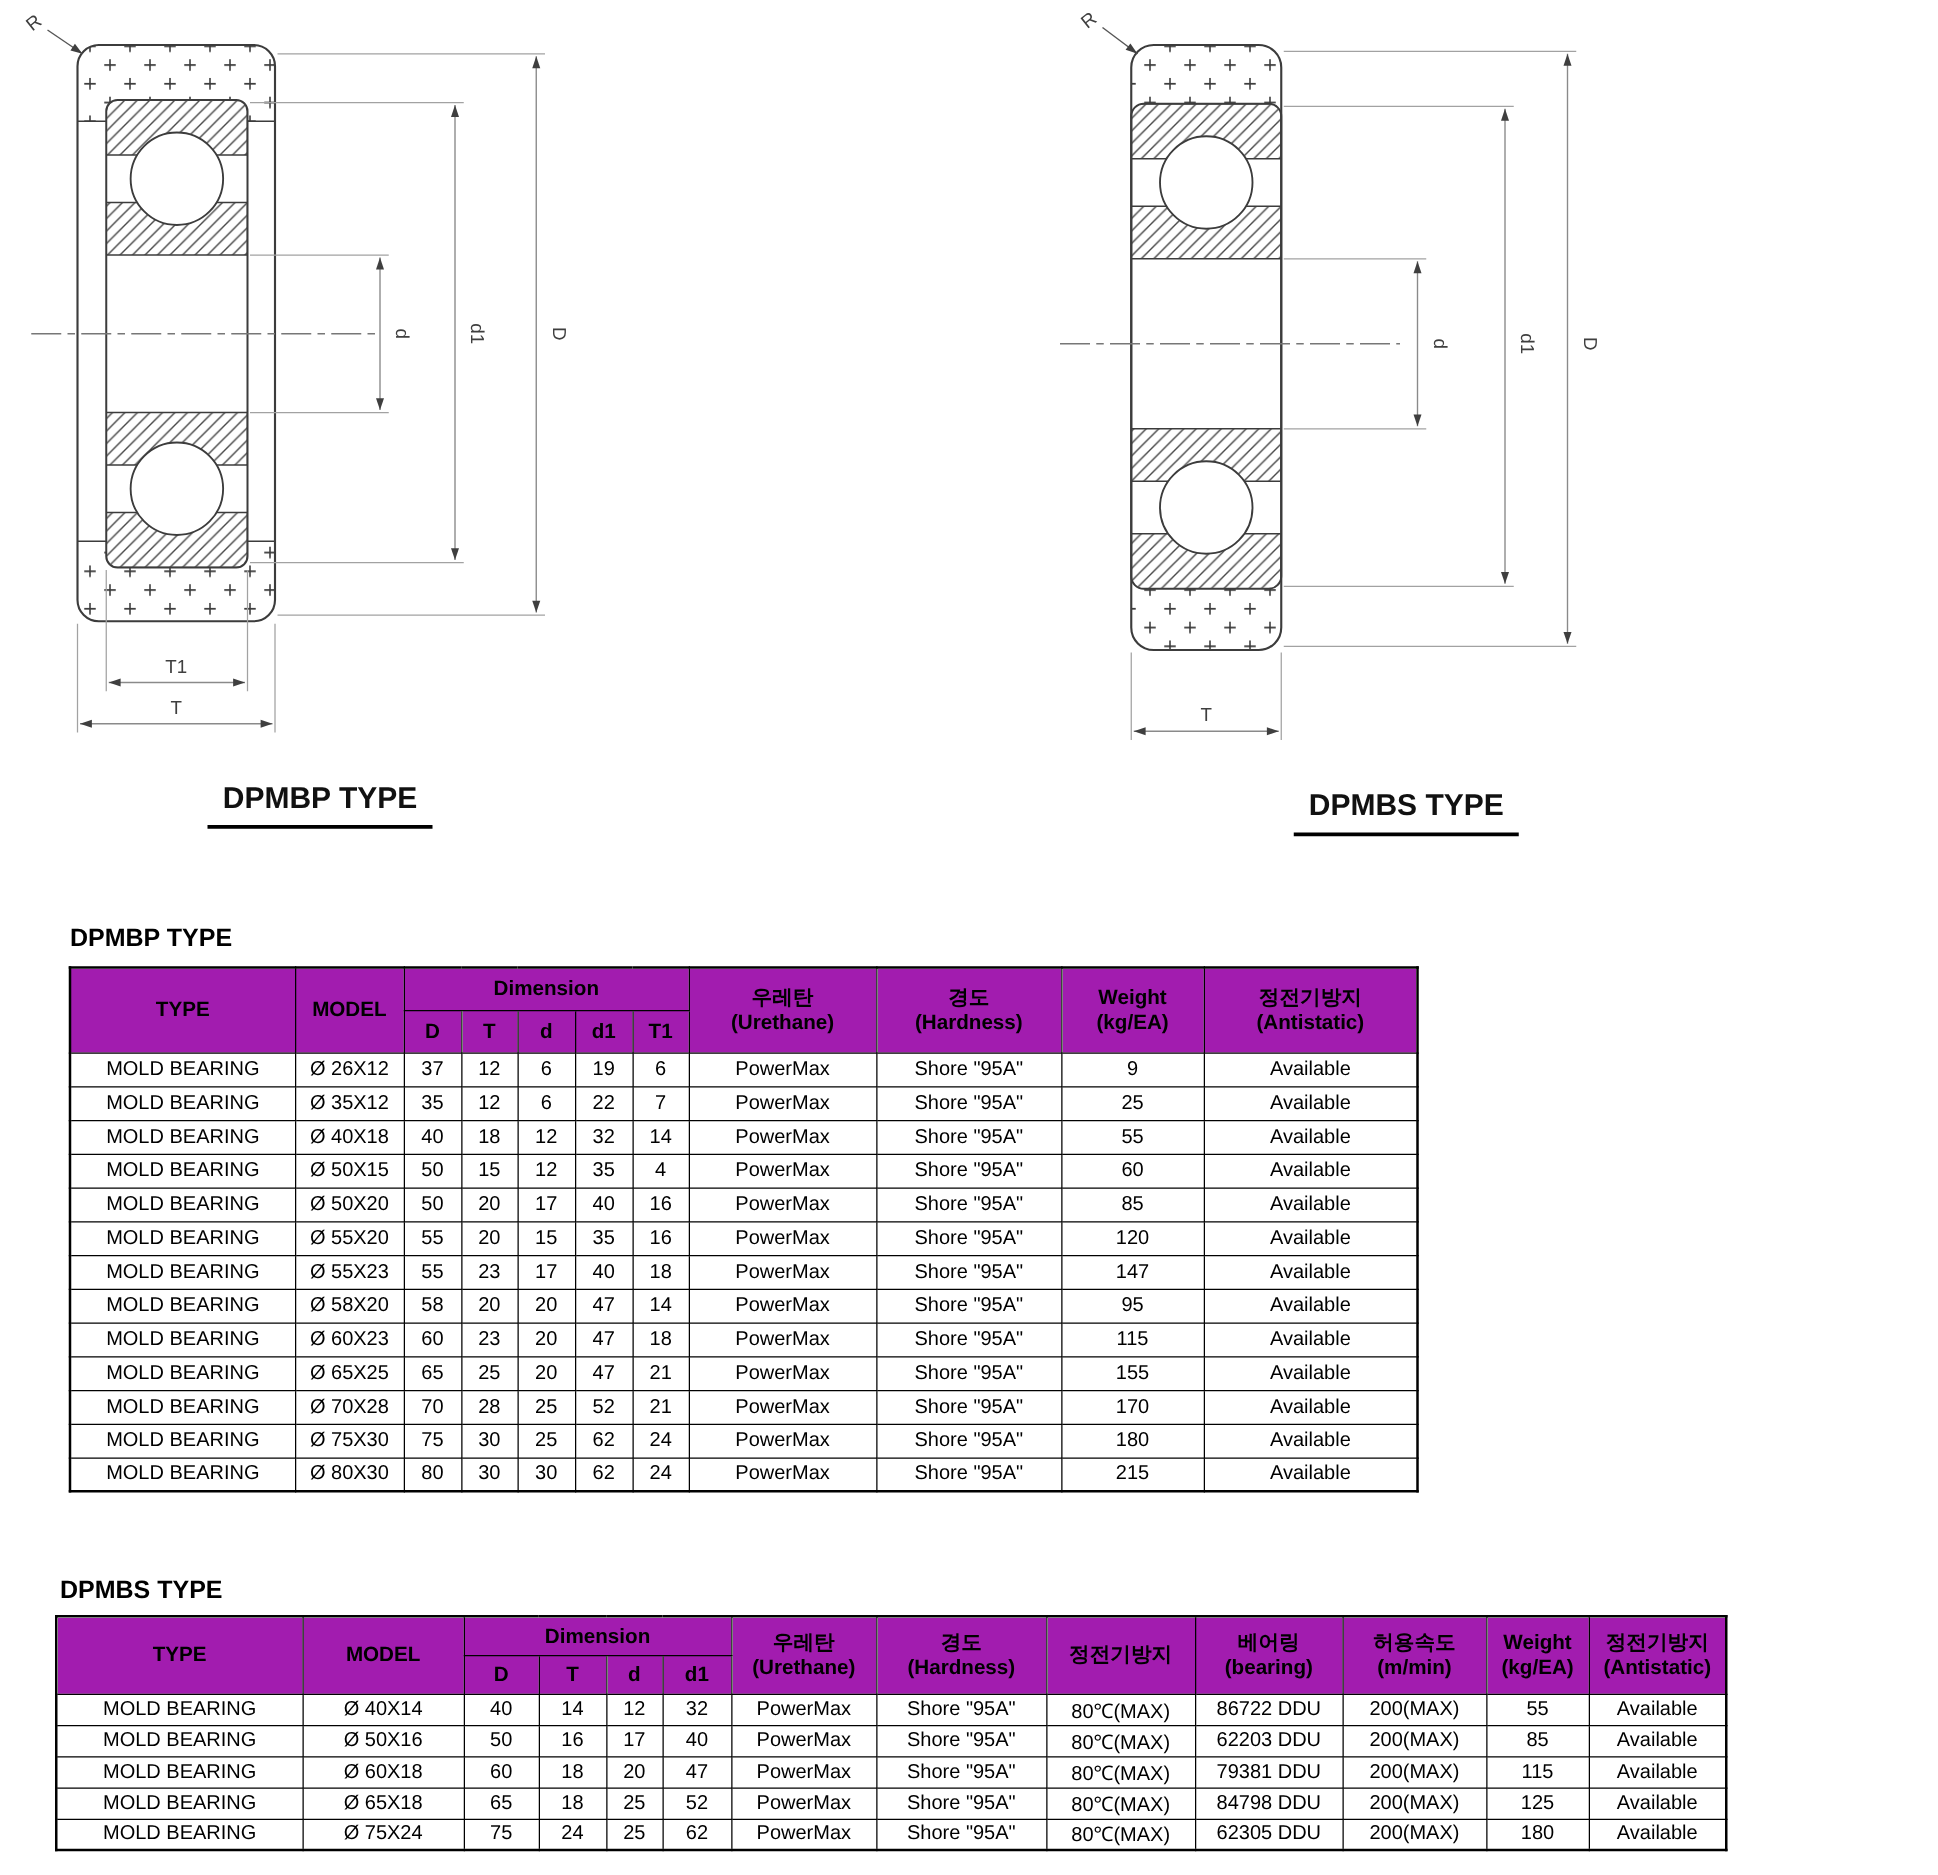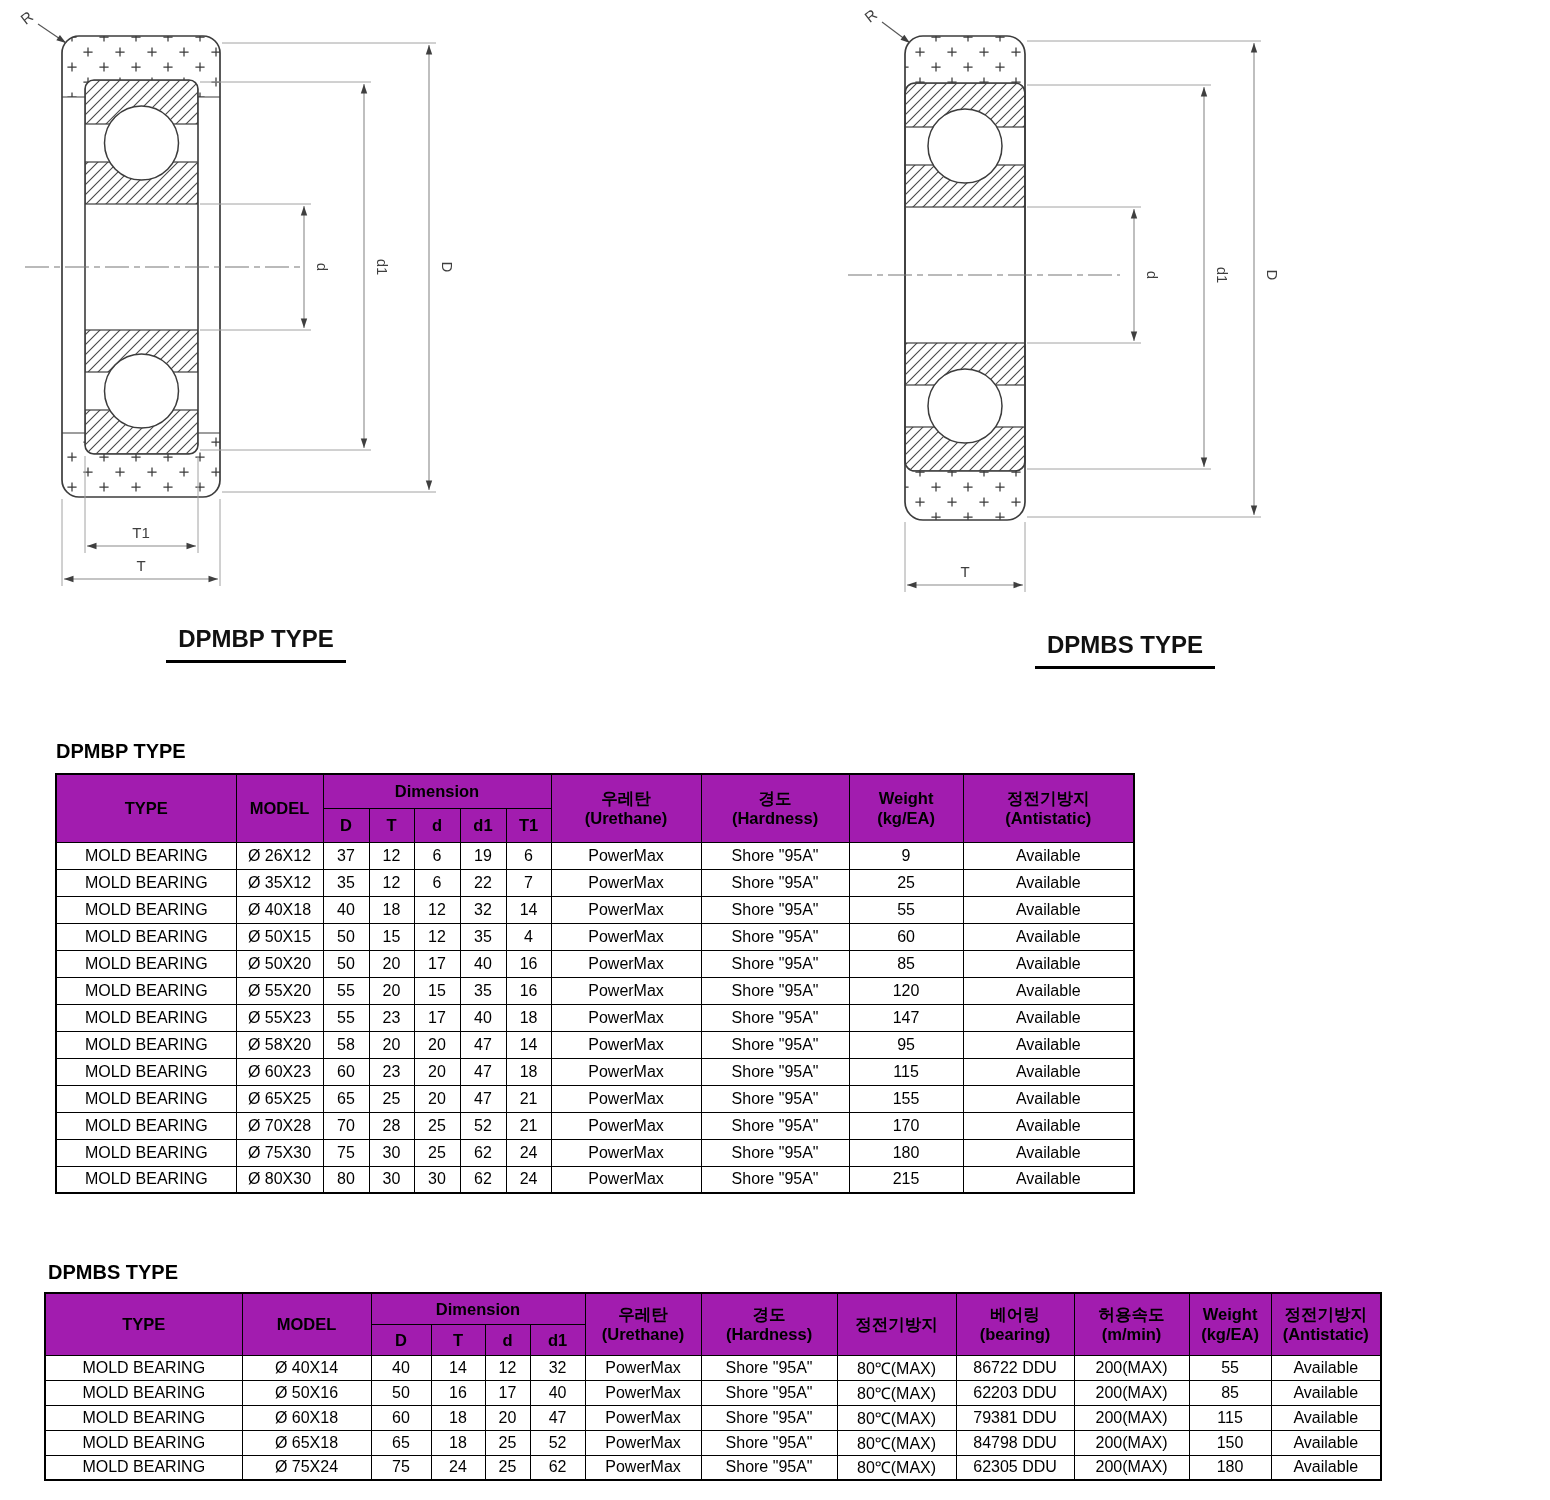--- a/index.html
+++ b/index.html
@@ -460,21 +460,21 @@
           <td>Ø 65X18</td>
           <td>65</td>
           <td>18</td>
           <td>25</td>
           <td>52</td>
           <td>PowerMax</td>
           <td>Shore "95A"</td>
           <td>80℃(MAX)</td>
           <td>84798 DDU</td>
           <td>200(MAX)</td>
-          <td>150</td>
+          <td>125</td>
           <td>Available</td>
         </tr>
         <tr>
           <td>MOLD BEARING</td>
           <td>Ø 75X24</td>
           <td>75</td>
           <td>24</td>
           <td>25</td>
           <td>62</td>
           <td>PowerMax</td>

